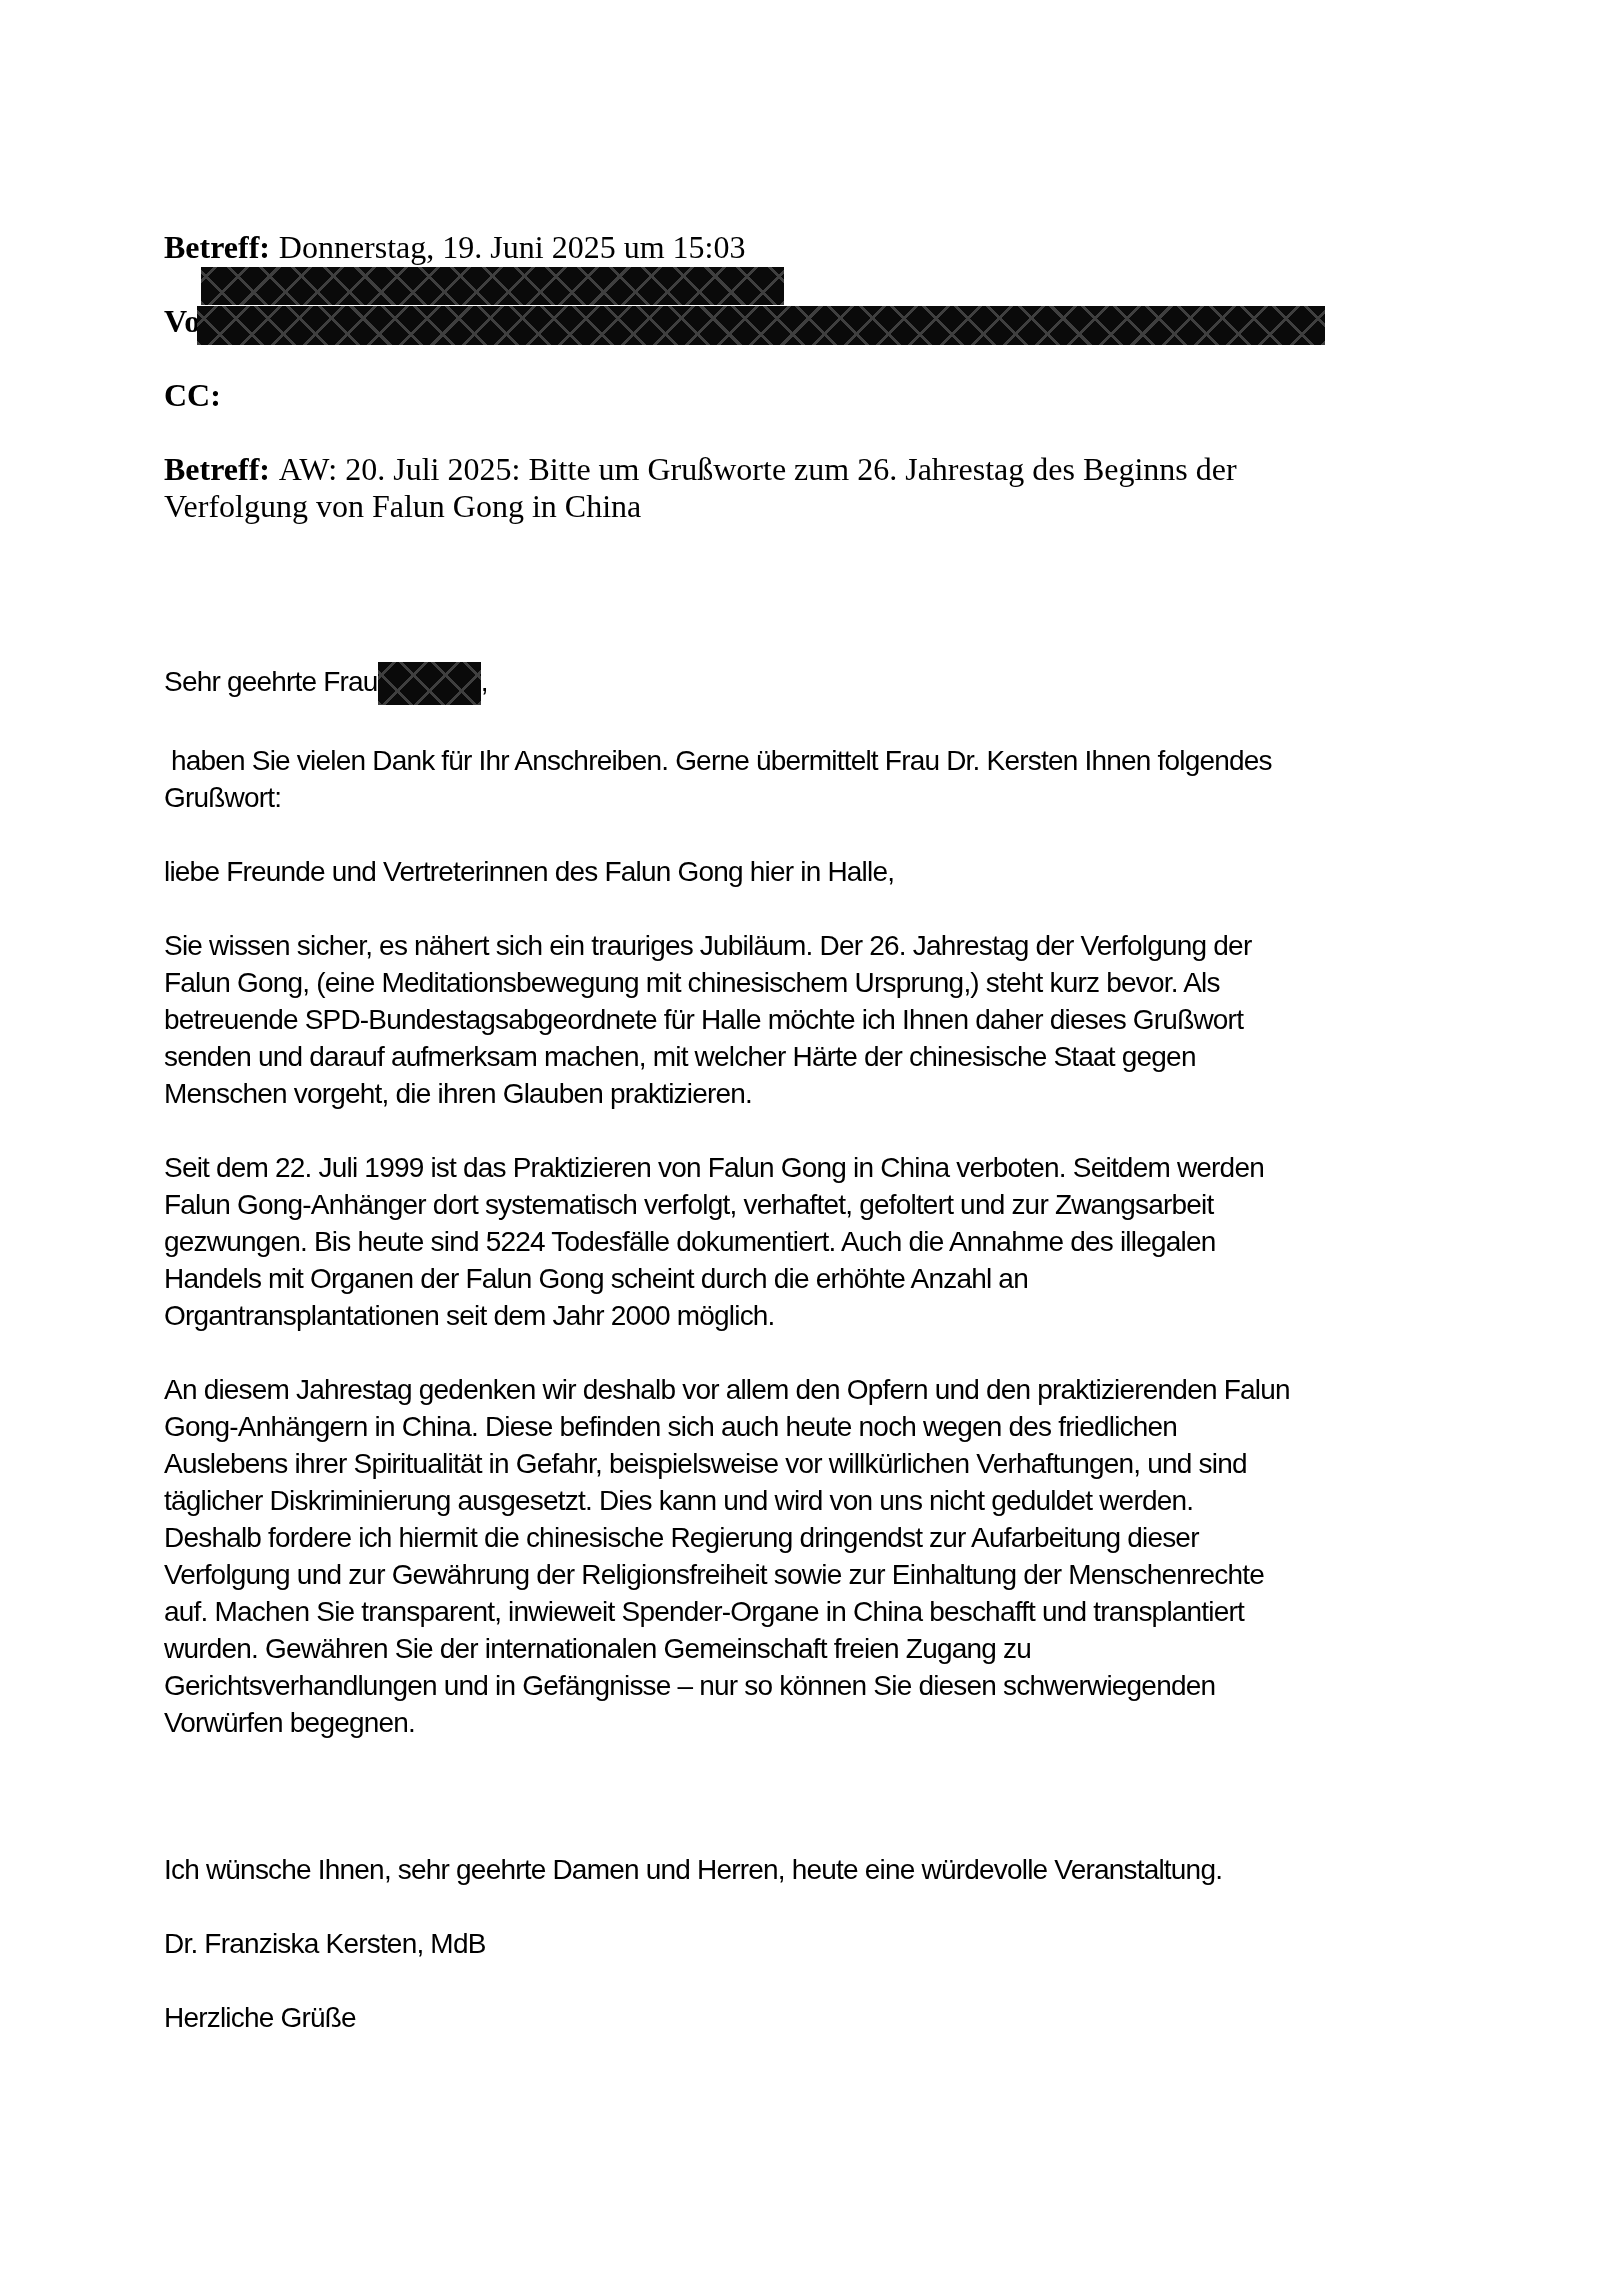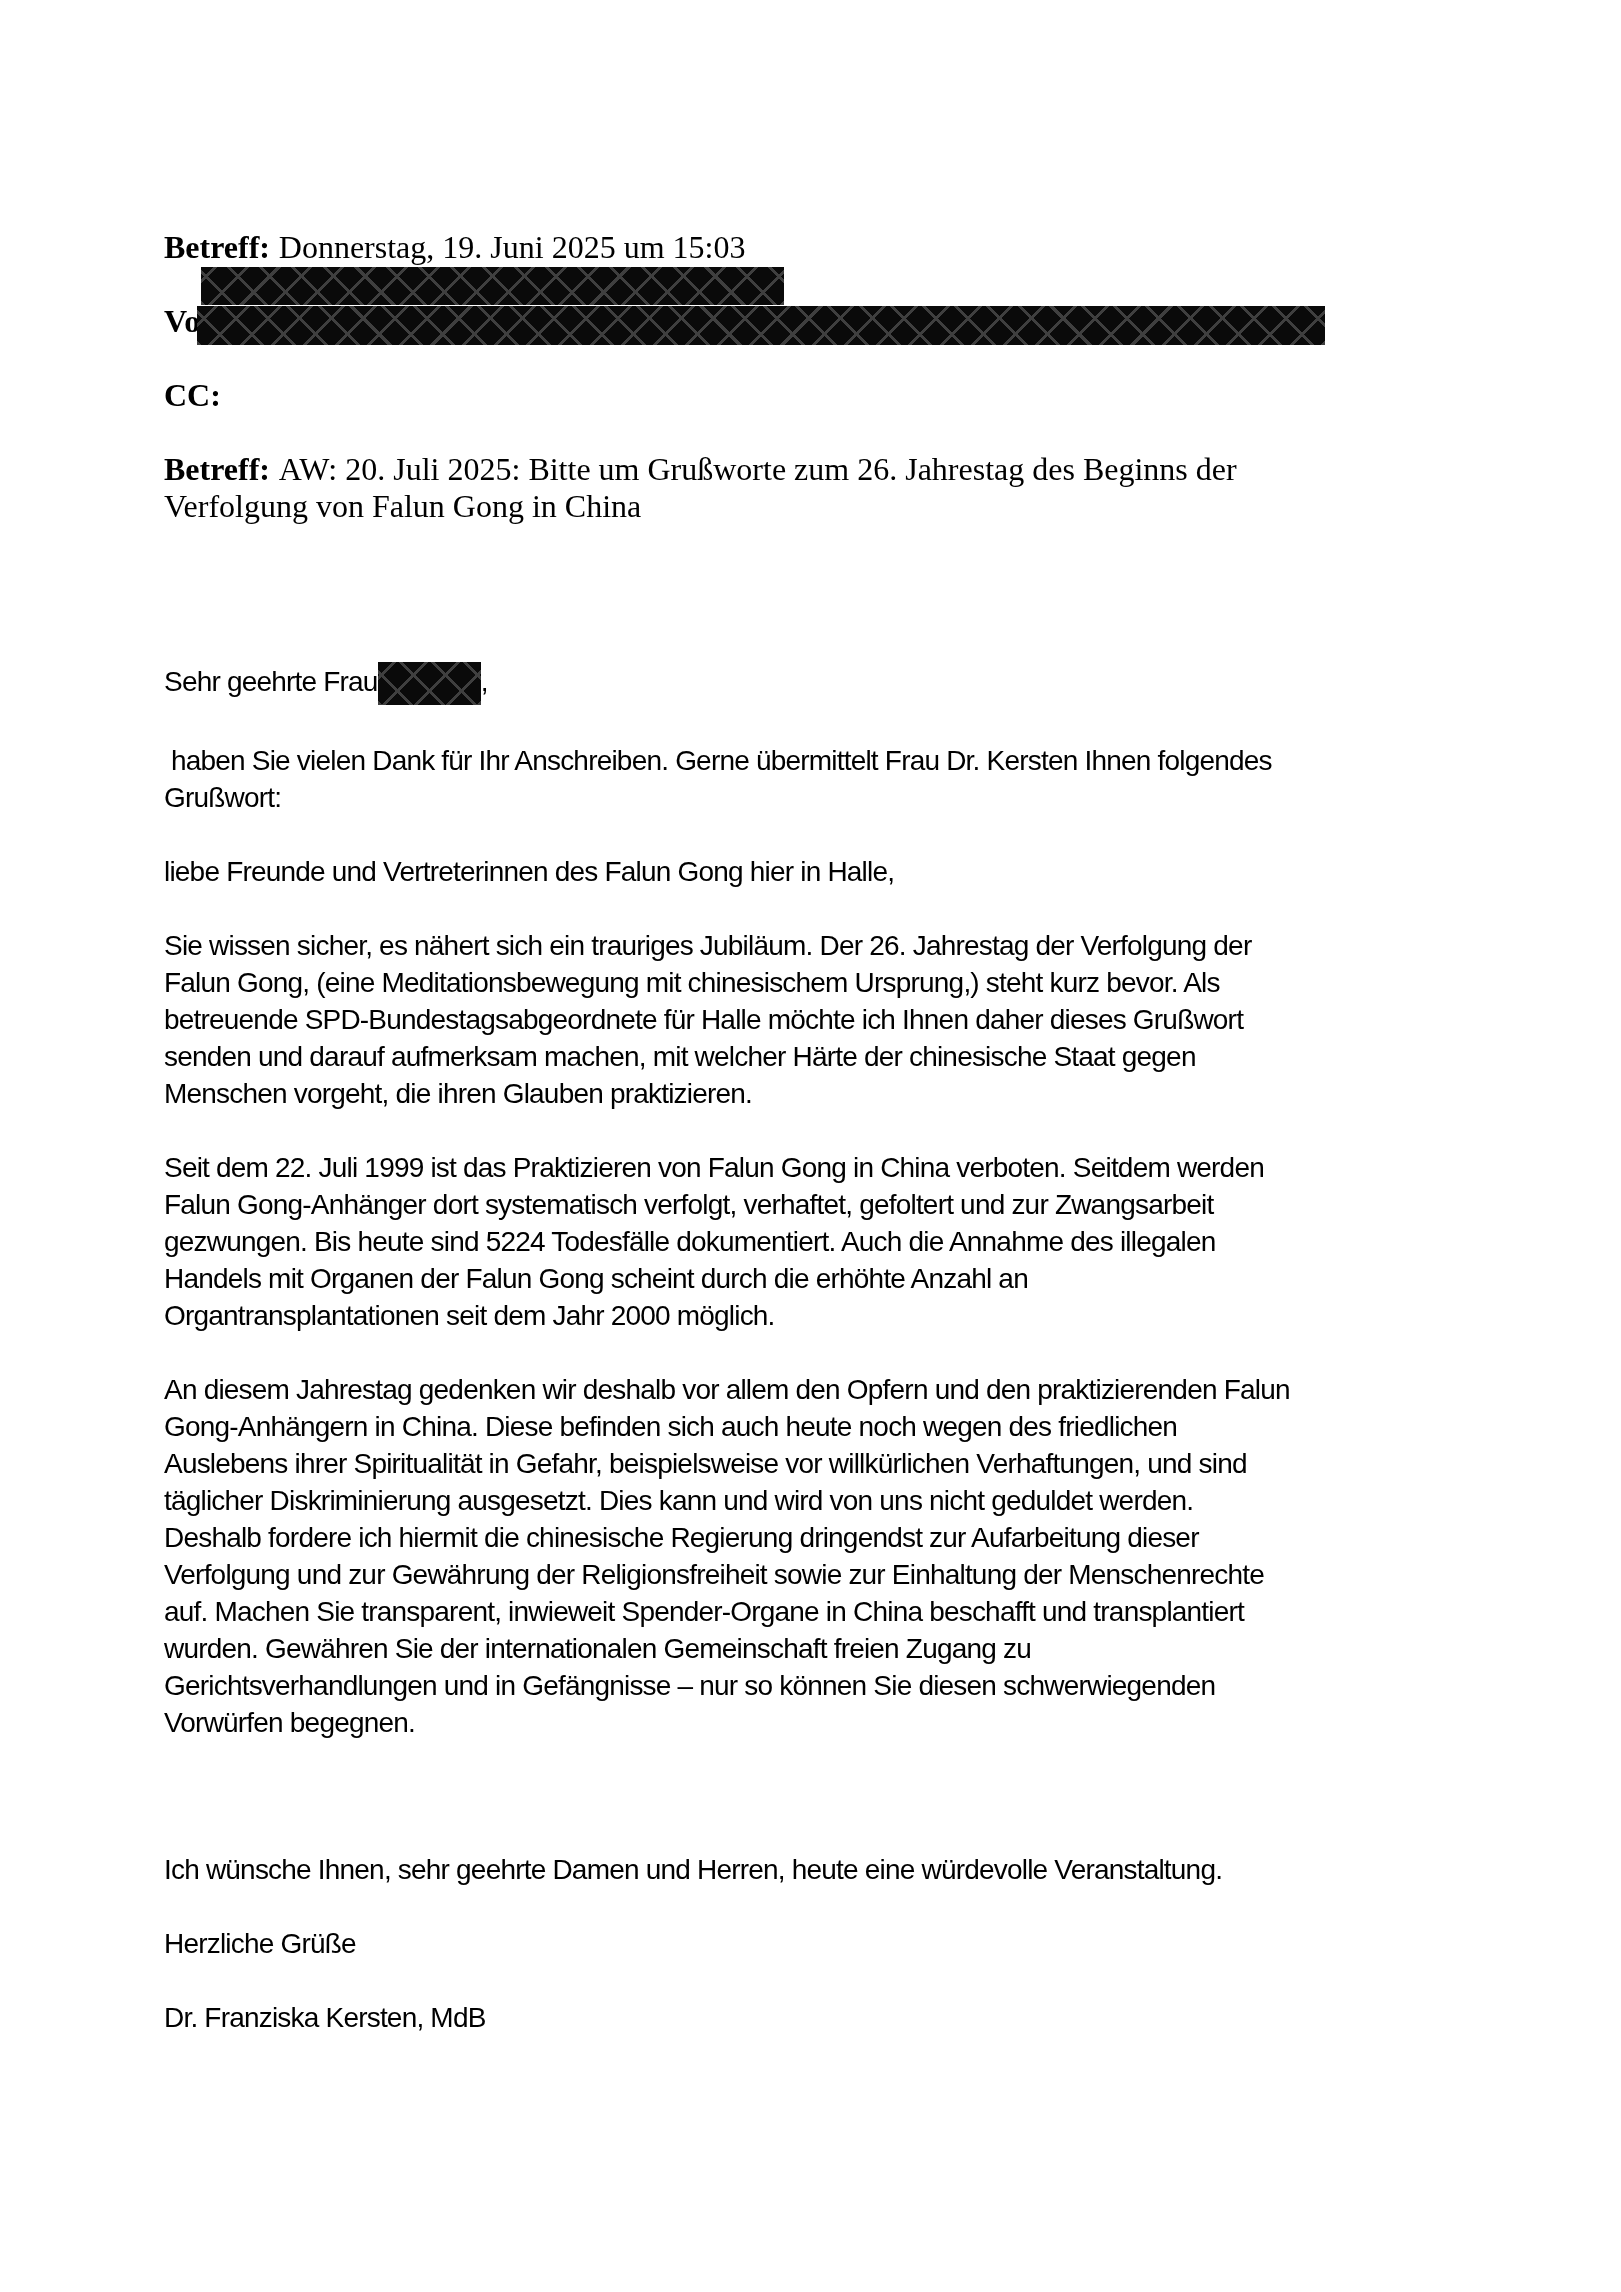--- a/index.html
+++ b/index.html
@@ -99,19 +99,19 @@
 Gong-Anhängern in China. Diese befinden sich auch heute noch wegen des friedlichen
 Auslebens ihrer Spiritualität in Gefahr, beispielsweise vor willkürlichen Verhaftungen, und sind
 täglicher Diskriminierung ausgesetzt. Dies kann und wird von uns nicht geduldet werden.
 Deshalb fordere ich hiermit die chinesische Regierung dringendst zur Aufarbeitung dieser
 Verfolgung und zur Gewährung der Religionsfreiheit sowie zur Einhaltung der Menschenrechte
 auf. Machen Sie transparent, inwieweit Spender-Organe in China beschafft und transplantiert
 wurden. Gewähren Sie der internationalen Gemeinschaft freien Zugang zu
 Gerichtsverhandlungen und in Gefängnisse – nur so können Sie diesen schwerwiegenden
 Vorwürfen begegnen.</p>
       <p class="gap-large">Ich wünsche Ihnen, sehr geehrte Damen und Herren, heute eine würdevolle Veranstaltung.</p>
+      <p>Dr. Franziska Kersten, MdB</p>
       <p>Herzliche Grüße</p>
-      <p>Dr. Franziska Kersten, MdB</p>
     </div>
 
   </div>
 </div>
 
 
 </body></html>

